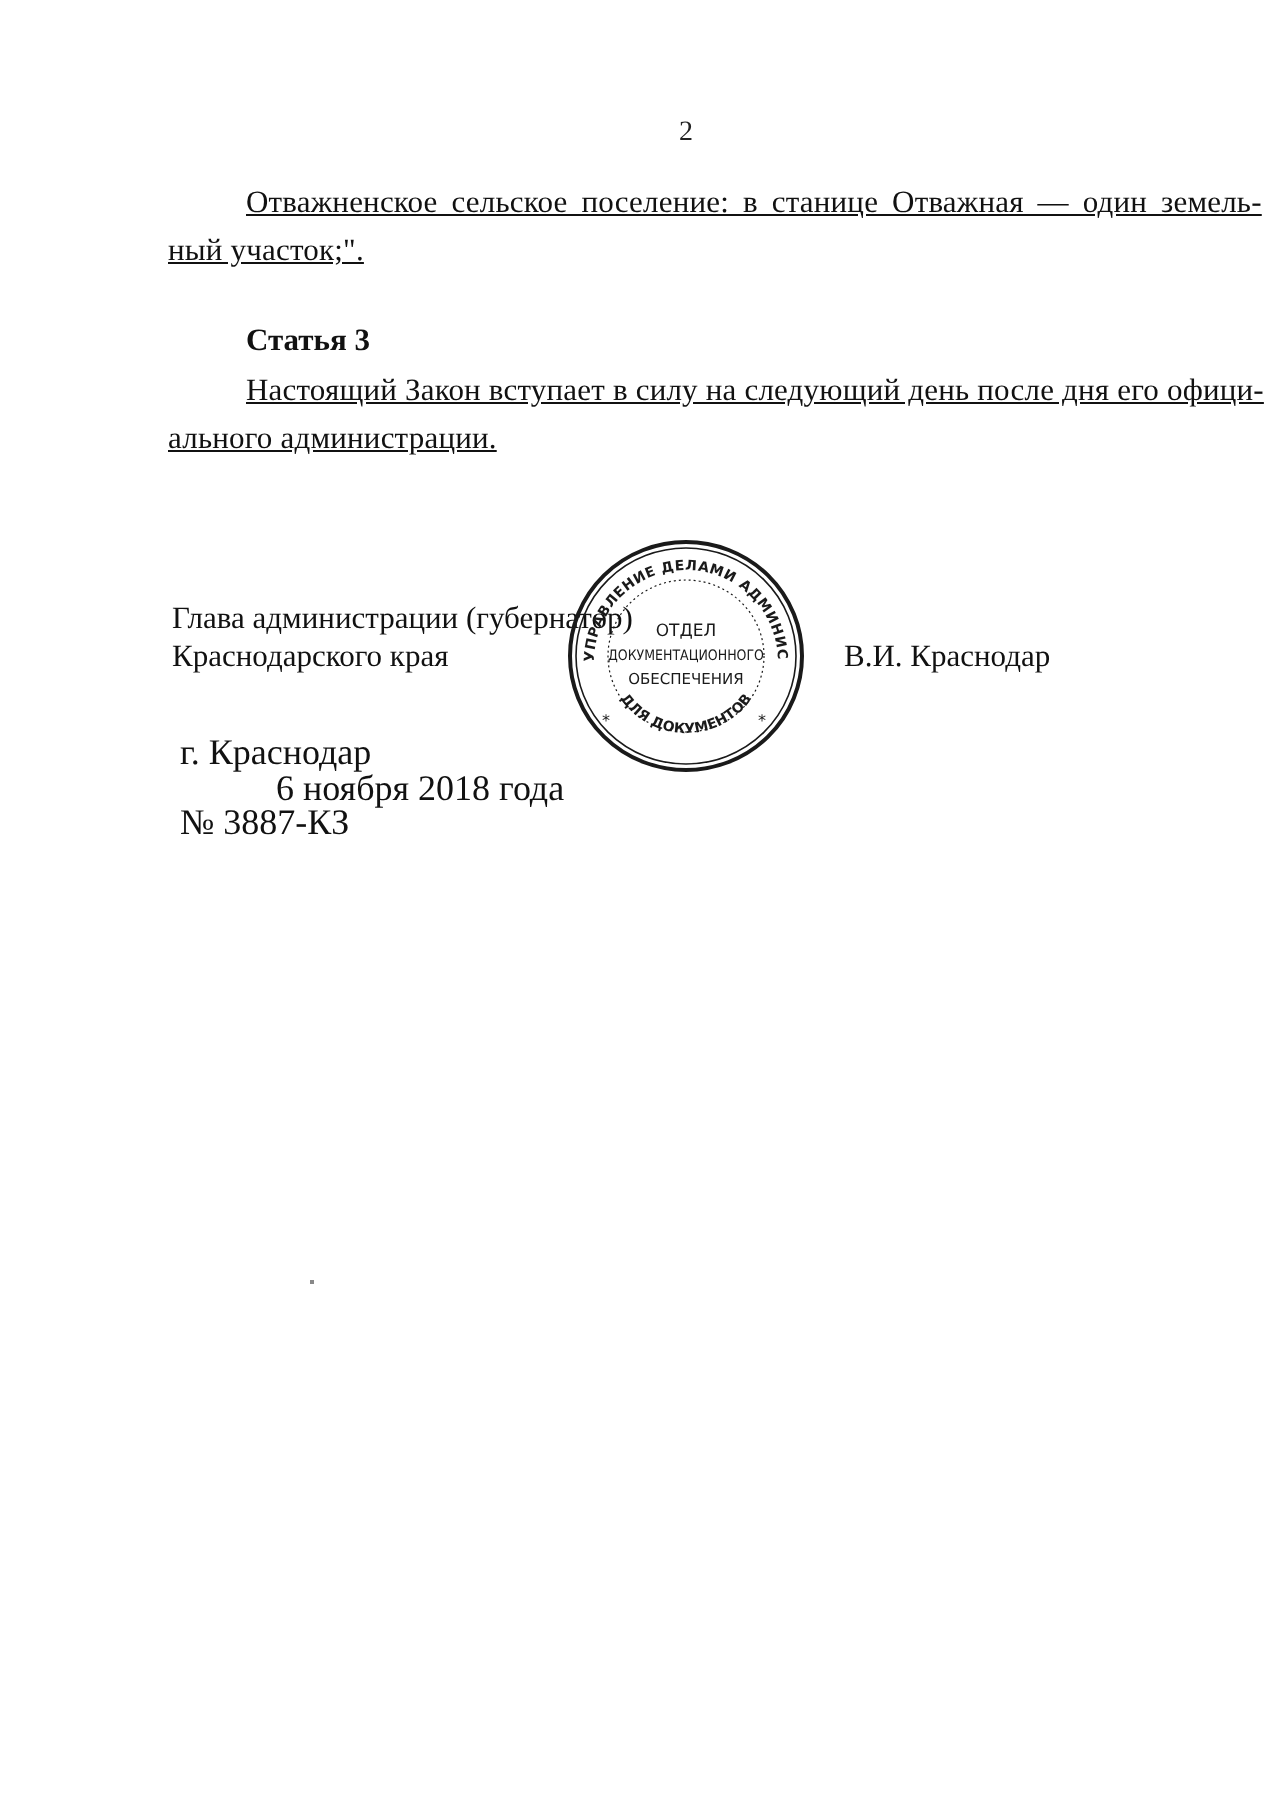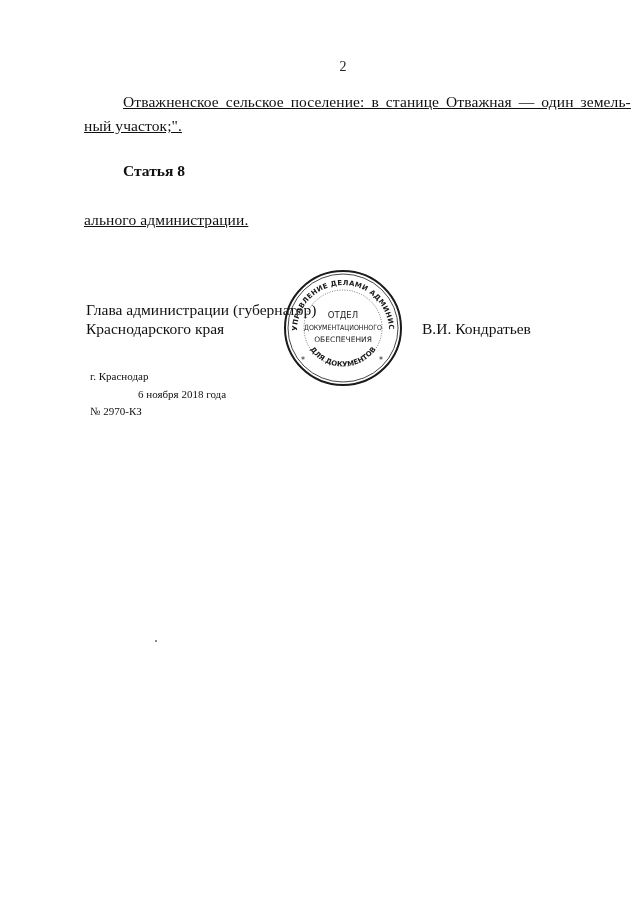--- a/index.html
+++ b/index.html
@@ -22,44 +22,45 @@
     .justify { text-align: justify; text-align-last: justify; }
     .p1-l1 { left: 123px; top: 93px; width: 478px; word-spacing: 3px; }
     .p1-l2 { left: 84px; top: 117px; }
     .heading { left: 123px; top: 162px; font-size: 15.5px; font-weight: bold; }
     .p2-l1 { left: 123px; top: 187px; width: 478px; }
     .p2-l2 { left: 84px; top: 211px; }
     .sig { font-size: 15.5px; line-height: 19px; }
     .sig-title-1 { left: 86px; top: 300px; }
     .sig-title-2 { left: 86px; top: 319px; }
     .sig-name { left: 422px; top: 319px; }
-    .loc { font-size: 11px; line-height: 17.5px; }
+    .loc { font-size: 18px; line-height: 17.5px; }
     .loc-1 { left: 90px; top: 368px; }
     .loc-2 { left: 90px; top: 386px; margin-left: 48px; }
     .loc-3 { left: 90px; top: 403px; }
     .stamp { position: absolute; left: 283px; top: 269px; width: 120px; height: 118px; }
     .stamp svg { width: 120px; height: 118px; display: block; }
     .speck { position: absolute; left: 155px; top: 640px; width: 2px; height: 2px; background: #888; }
   </style>
 </head>
 <body>
 
 <div class="page">
 
   <div class="abs page-number">2</div>
 
   <div class="abs body-line justify p1-l1">Отважненское сельское поселение: в станице Отважная — один земель-</div>
   <div class="abs body-line p1-l2">ный участок;".</div>
 
-  <div class="abs heading">Статья 8</div>
+  <div class="abs heading">Статья 3</div>
+  <div class="abs body-line justify p2-l1">Настоящий Закон вступает в силу на следующий день после дня его офици-</div>
   <div class="abs body-line p2-l2">ального администрации.</div>
 
   <div class="abs sig sig-title-1">Глава администрации (губернатор)</div>
   <div class="abs sig sig-title-2">Краснодарского края</div>
-  <div class="abs sig sig-name">В.И. Кондратьев</div>
+  <div class="abs sig sig-name">В.И. Краснодар</div>
 
   <div class="stamp">
     <svg viewBox="0 0 120 118" xmlns="http://www.w3.org/2000/svg">
       <defs>
         <path id="ringTop" d="M 14 62 A 46 46 0 1 1 106 62"></path>
         <path id="ringBottom" d="M 22 70 A 40 40 0 0 0 98 70"></path>
       </defs>
       <ellipse cx="60" cy="59" rx="58" ry="57" fill="none" stroke="#1a1a1a" stroke-width="2"></ellipse>
       <ellipse cx="60" cy="59" rx="55" ry="54" fill="none" stroke="#1a1a1a" stroke-width="0.8"></ellipse>
       <ellipse cx="60" cy="59" rx="39" ry="38" fill="none" stroke="#1a1a1a" stroke-width="0.6" stroke-dasharray="1 1.5"></ellipse>
@@ -72,16 +73,16 @@
       <text x="18" y="94" font-family="DejaVu Sans, sans-serif" font-size="8" fill="#1a1a1a">*</text>
       <text x="96" y="94" font-family="DejaVu Sans, sans-serif" font-size="8" fill="#1a1a1a">*</text>
       <text x="60" y="49" text-anchor="middle" font-family="DejaVu Sans, sans-serif" font-size="8.5" fill="#1a1a1a">ОТДЕЛ</text>
       <text x="60" y="61" text-anchor="middle" font-family="DejaVu Sans, sans-serif" font-size="7.2" fill="#1a1a1a" textLength="78" lengthAdjust="spacingAndGlyphs">ДОКУМЕНТАЦИОННОГО</text>
       <text x="60" y="73" text-anchor="middle" font-family="DejaVu Sans, sans-serif" font-size="7.5" fill="#1a1a1a">ОБЕСПЕЧЕНИЯ</text>
     </svg>
   </div>
 
   <div class="abs loc loc-1">г. Краснодар</div>
   <div class="abs loc loc-2">6 ноября 2018 года</div>
-  <div class="abs loc loc-3">№ 2970-КЗ</div>
+  <div class="abs loc loc-3">№ 3887-КЗ</div>
 
   <div class="speck"></div>
 </div>
 
 </body></html>

